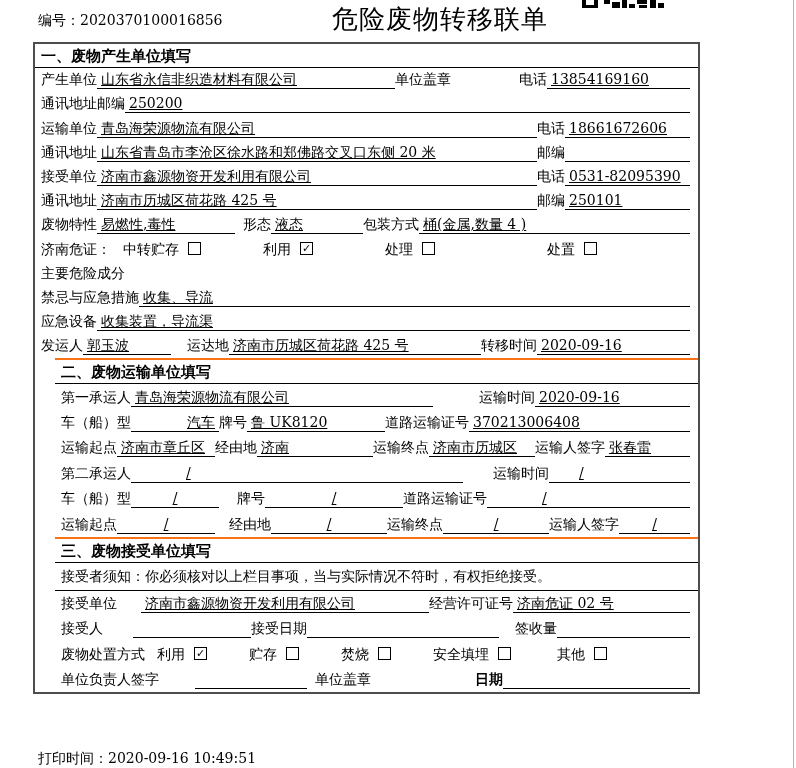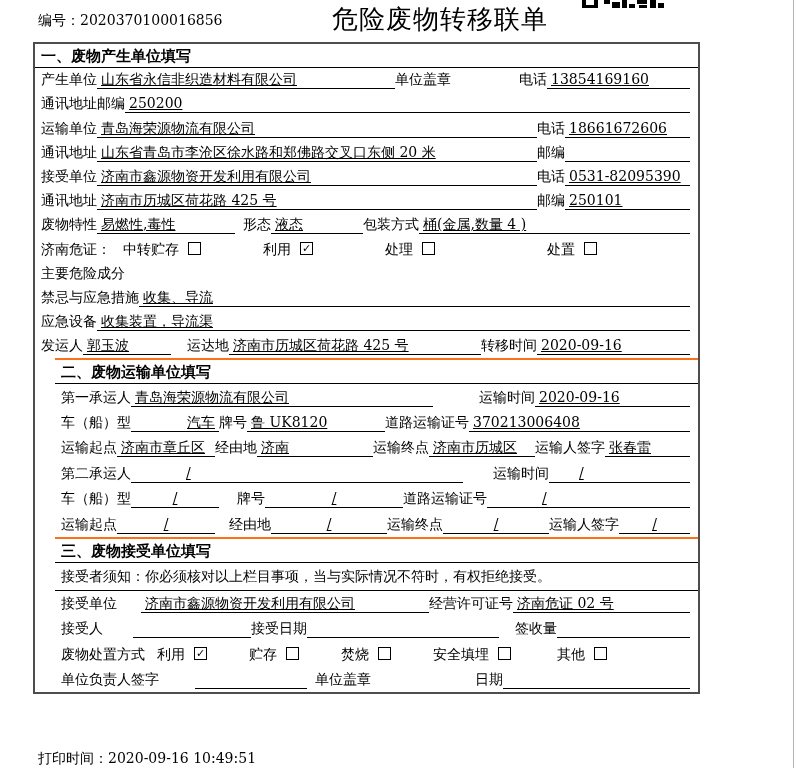--- a/index.html
+++ b/index.html
@@ -259,19 +259,19 @@
         </span>
         <span class="chk" style="margin-left: 46px;">
           <span class="chk-lbl">其他</span>
           <span class="box"></span>
         </span>
       </div>
       <div class="row">
         <span class="lbl">单位负责人签字</span>
         <span class="val" style="width: 112px; margin-left: 36px;"></span>
         <span class="lbl" style="margin-left: 8px;">单位盖章</span>
-        <span class="lbl" style="margin-left: 104px;">日期</span>
+        <span class="lbl" style="margin-left: 104px; font-weight: bold;">日期</span>
         <span class="val flex"></span>
       </div>
     </div>
   </div>
 
 <div class="print-time"><span>打印时间：</span><span>2020-09-16 10:49:51</span></div>
 
 </body></html>

